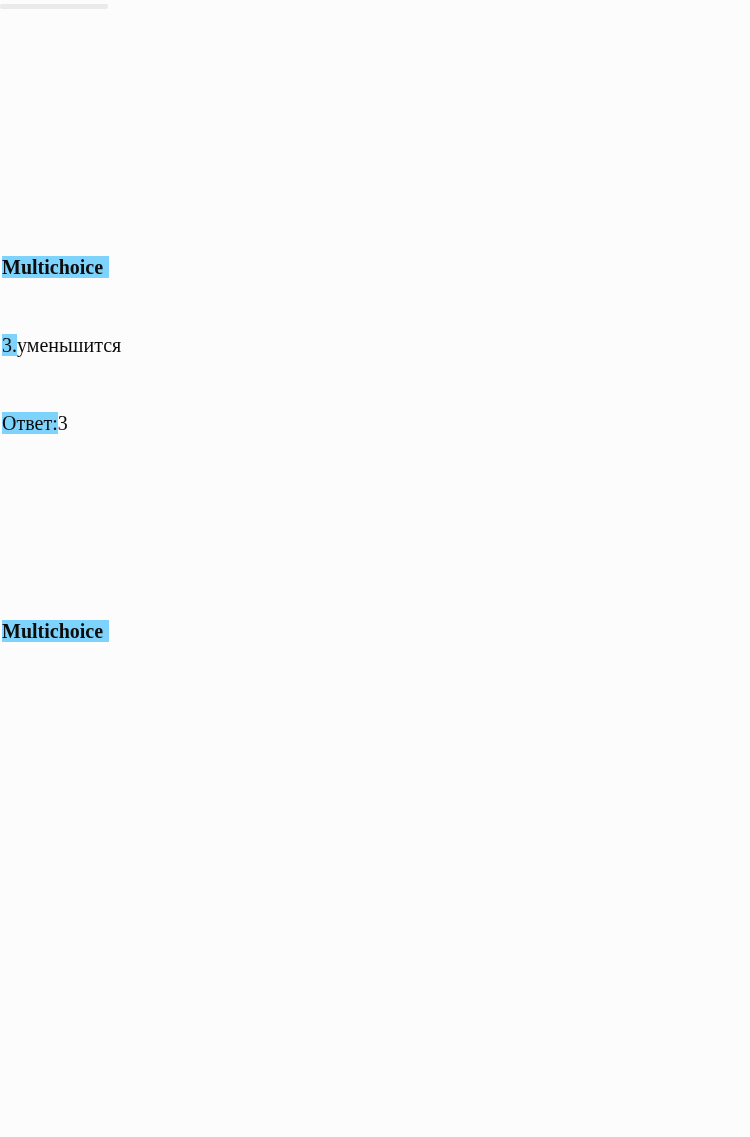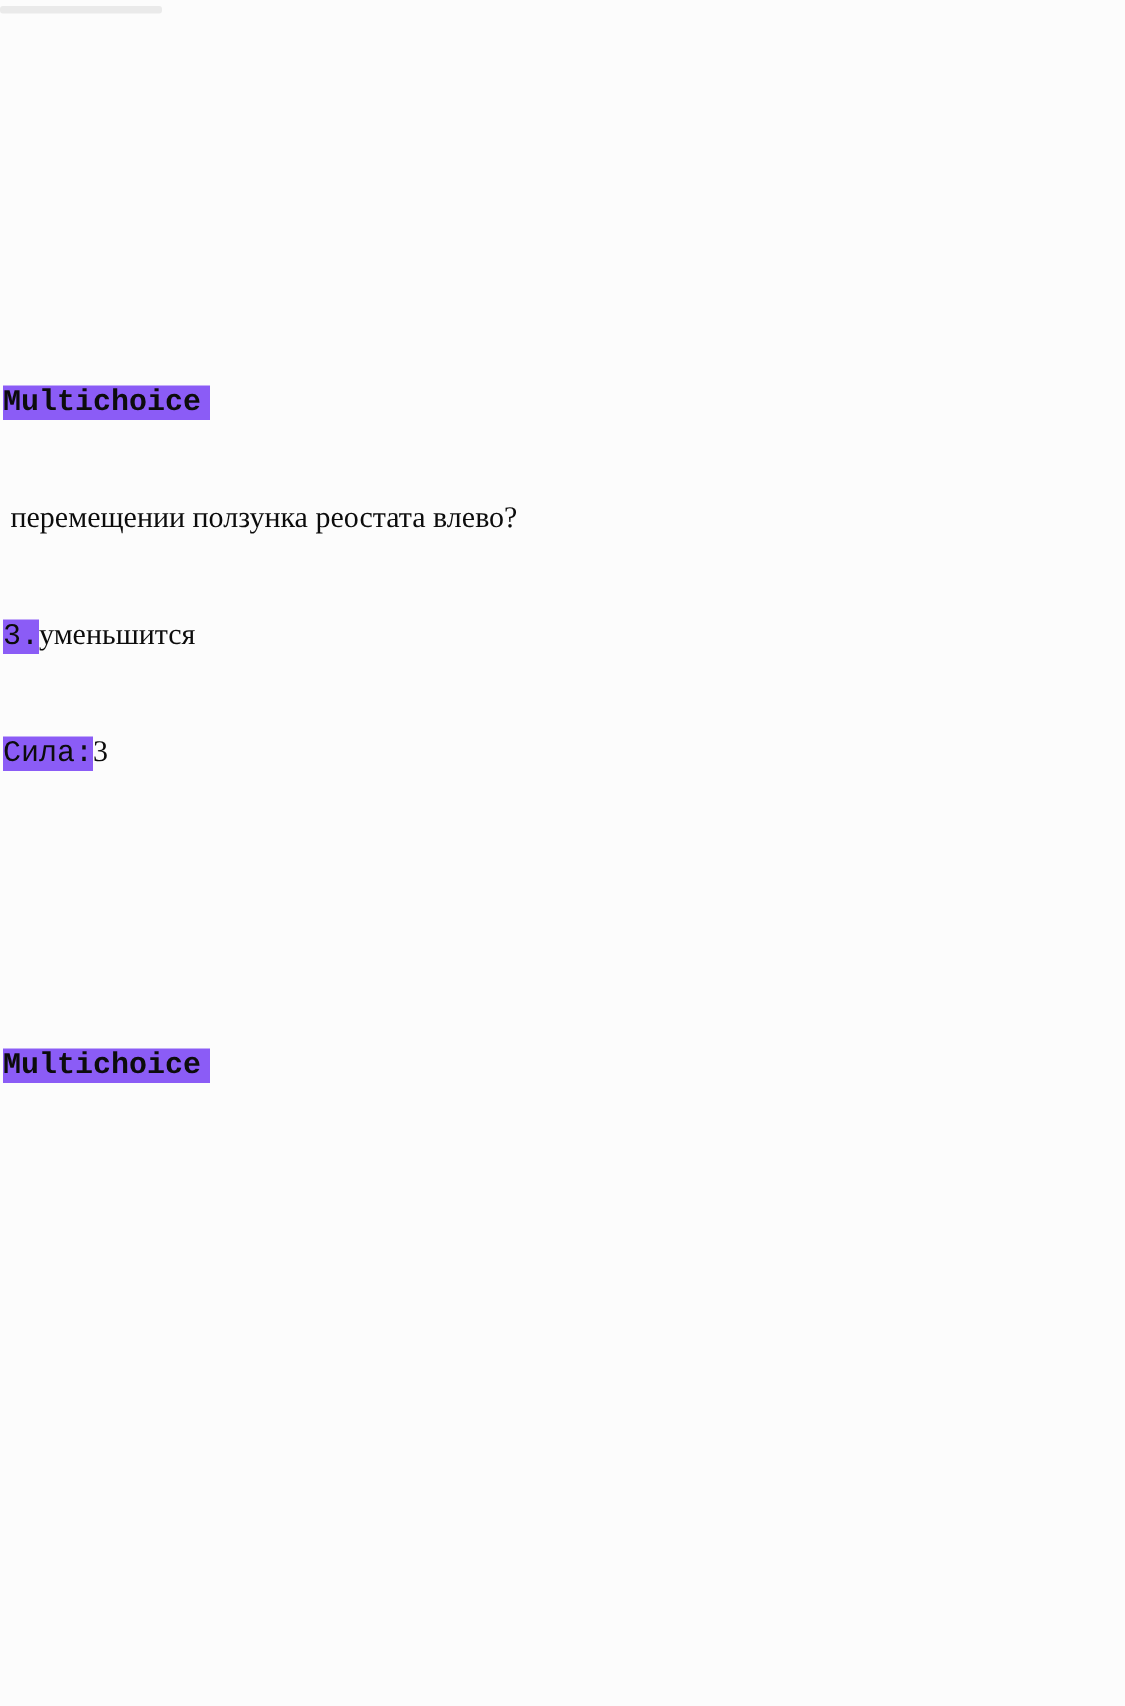--- a/index.html
+++ b/index.html
@@ -29,41 +29,39 @@
     background: #eaeaea;
     border-radius: 2px;
   }
   .q-block {
     margin: 0 0 26px 0;
   }
   .line {
     height: 26px;
   }
   .hl {
-    background: #8b5cf6;
-    font-family: Liberation Mono, monospace;
+    background: #7dd3fc;
   }
   .type-label {
     font-weight: bold;
     padding-right: 6px;
   }
 </style>
 </head>
 <body>
 
 
 
 <div class="artifact"></div>
 
 
 <section class="q-block">
   <div class="line"><span class="hl type-label">Multichoice</span></div>
-  <div class="line"> перемещении ползунка реостата влево?</div>
   <div class="line"><span class="hl">3.</span><span>уменьшится</span></div>
-  <div class="line"><span class="hl">Сила:</span><span>3</span></div>
+  <div class="line"><span class="hl">Ответ:</span><span>3</span></div>
 </section>
 
 
 <section class="q-block">
   <div class="line"><span class="hl type-label">Multichoice</span></div>
   
   
   
   
   

